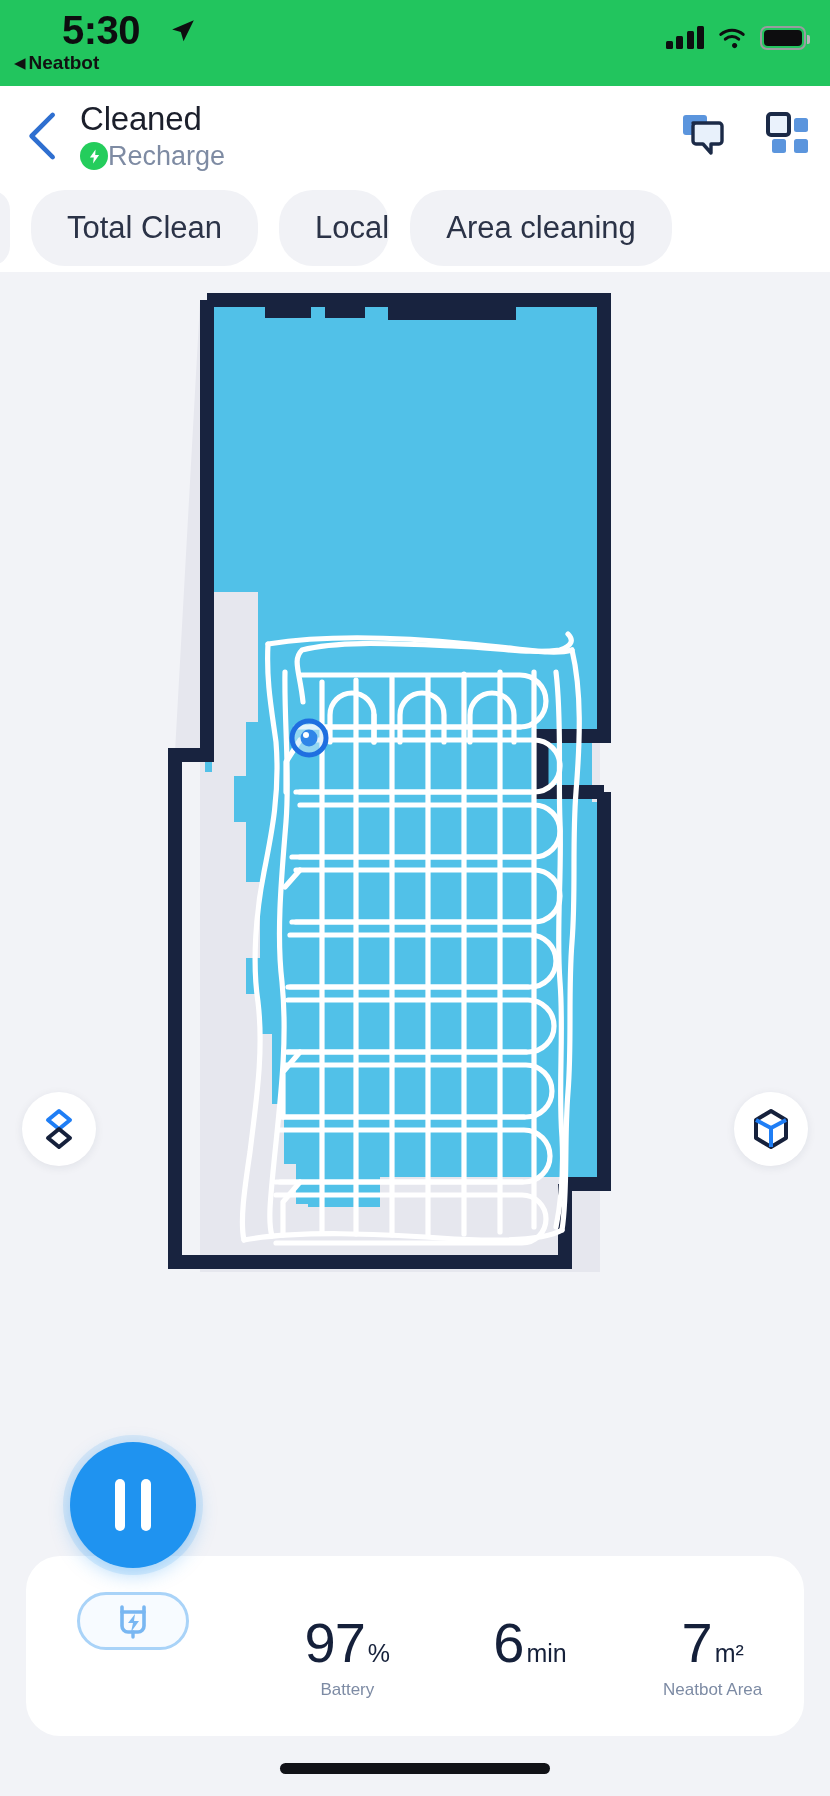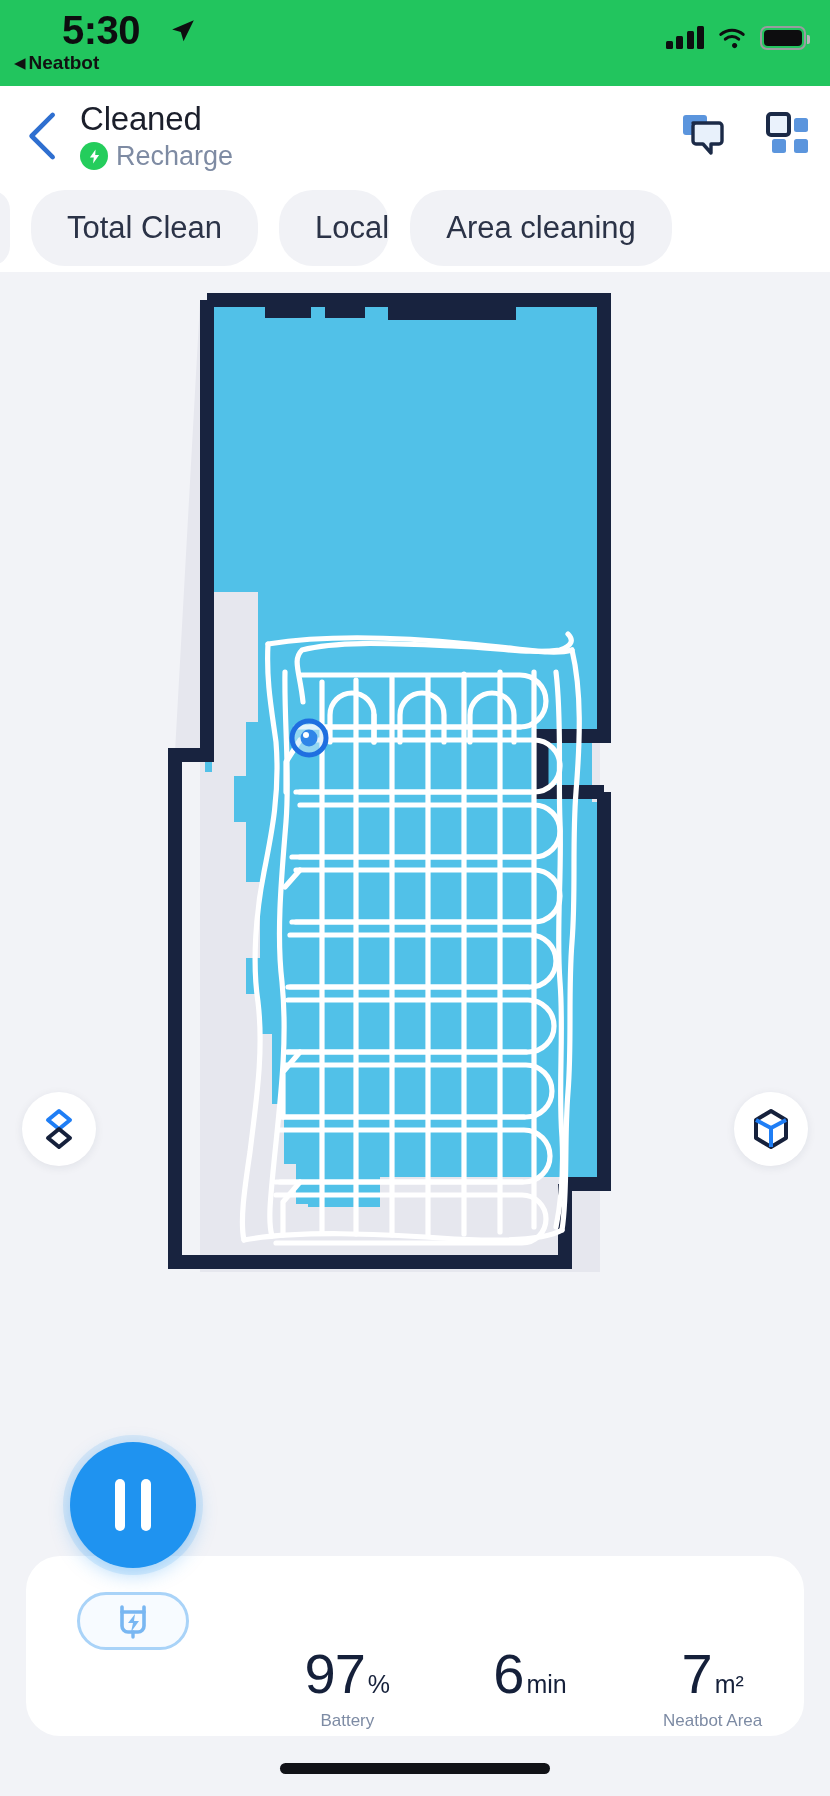--- a/index.html
+++ b/index.html
@@ -61,21 +61,21 @@
   .nav-back{
     position:absolute; left:22px; top:24px;
     width:46px; height:52px; cursor:pointer;
   }
   .nav-titles{ position:absolute; left:80px; top:12px; }
   .nav-title{
     font-size:33px; color:#1b1f2b; letter-spacing:-0.2px;
     line-height:42px;
   }
   .nav-sub{
-    display:flex; align-items:center; gap:8px; margin-top:1px;
+    display:flex; align-items:center; margin-top:1px;
   }
   .nav-sub-badge{
     width:28px; height:28px; border-radius:50%;
     background:#24cd5c; display:flex; align-items:center;
     justify-content:center; flex:none;
   }
   .nav-sub-badge svg{ width:17px; height:17px; }
   .nav-sub-text{ font-size:27px; color:#7e8ba3; line-height:30px; }
   .nav-actions{
     position:absolute; right:18px; top:24px;
@@ -130,21 +130,21 @@
   
   .bottom{
     position:absolute;
     left:0; bottom:0; width:830px; height:240px;
   }
   .statcard{
     position:absolute; left:26px; right:26px; bottom:60px;
     height:180px;
     background:#ffffff;
     border-radius:34px;
-    display:flex; align-items:flex-end;
+    display:flex; align-items:center;
   }
   .stats{
     margin-left:230px;
     display:flex; flex:1; padding-top:26px;
   }
   .stat{
     flex:1; display:flex; flex-direction:column;
     align-items:center; text-align:center;
   }
   .stat-val{

